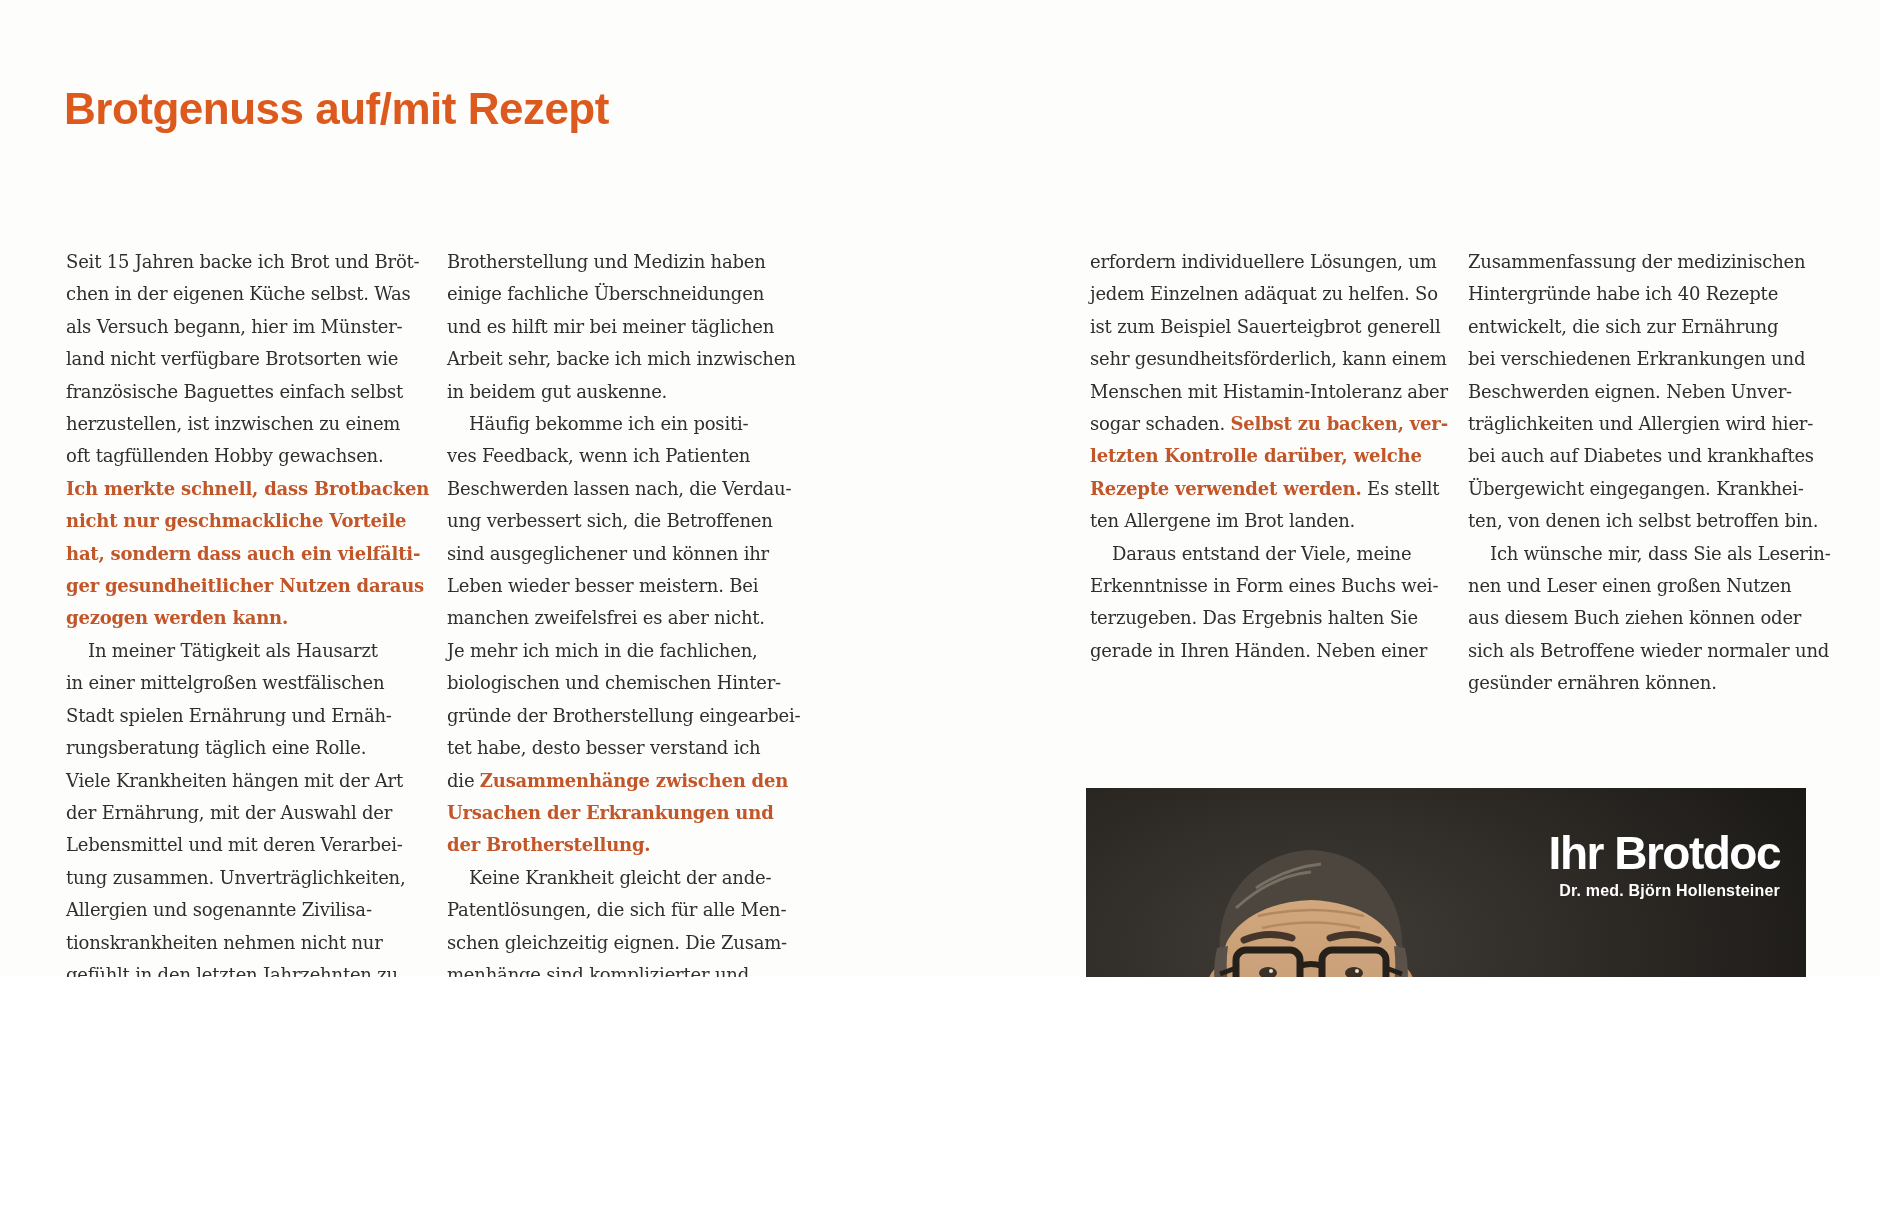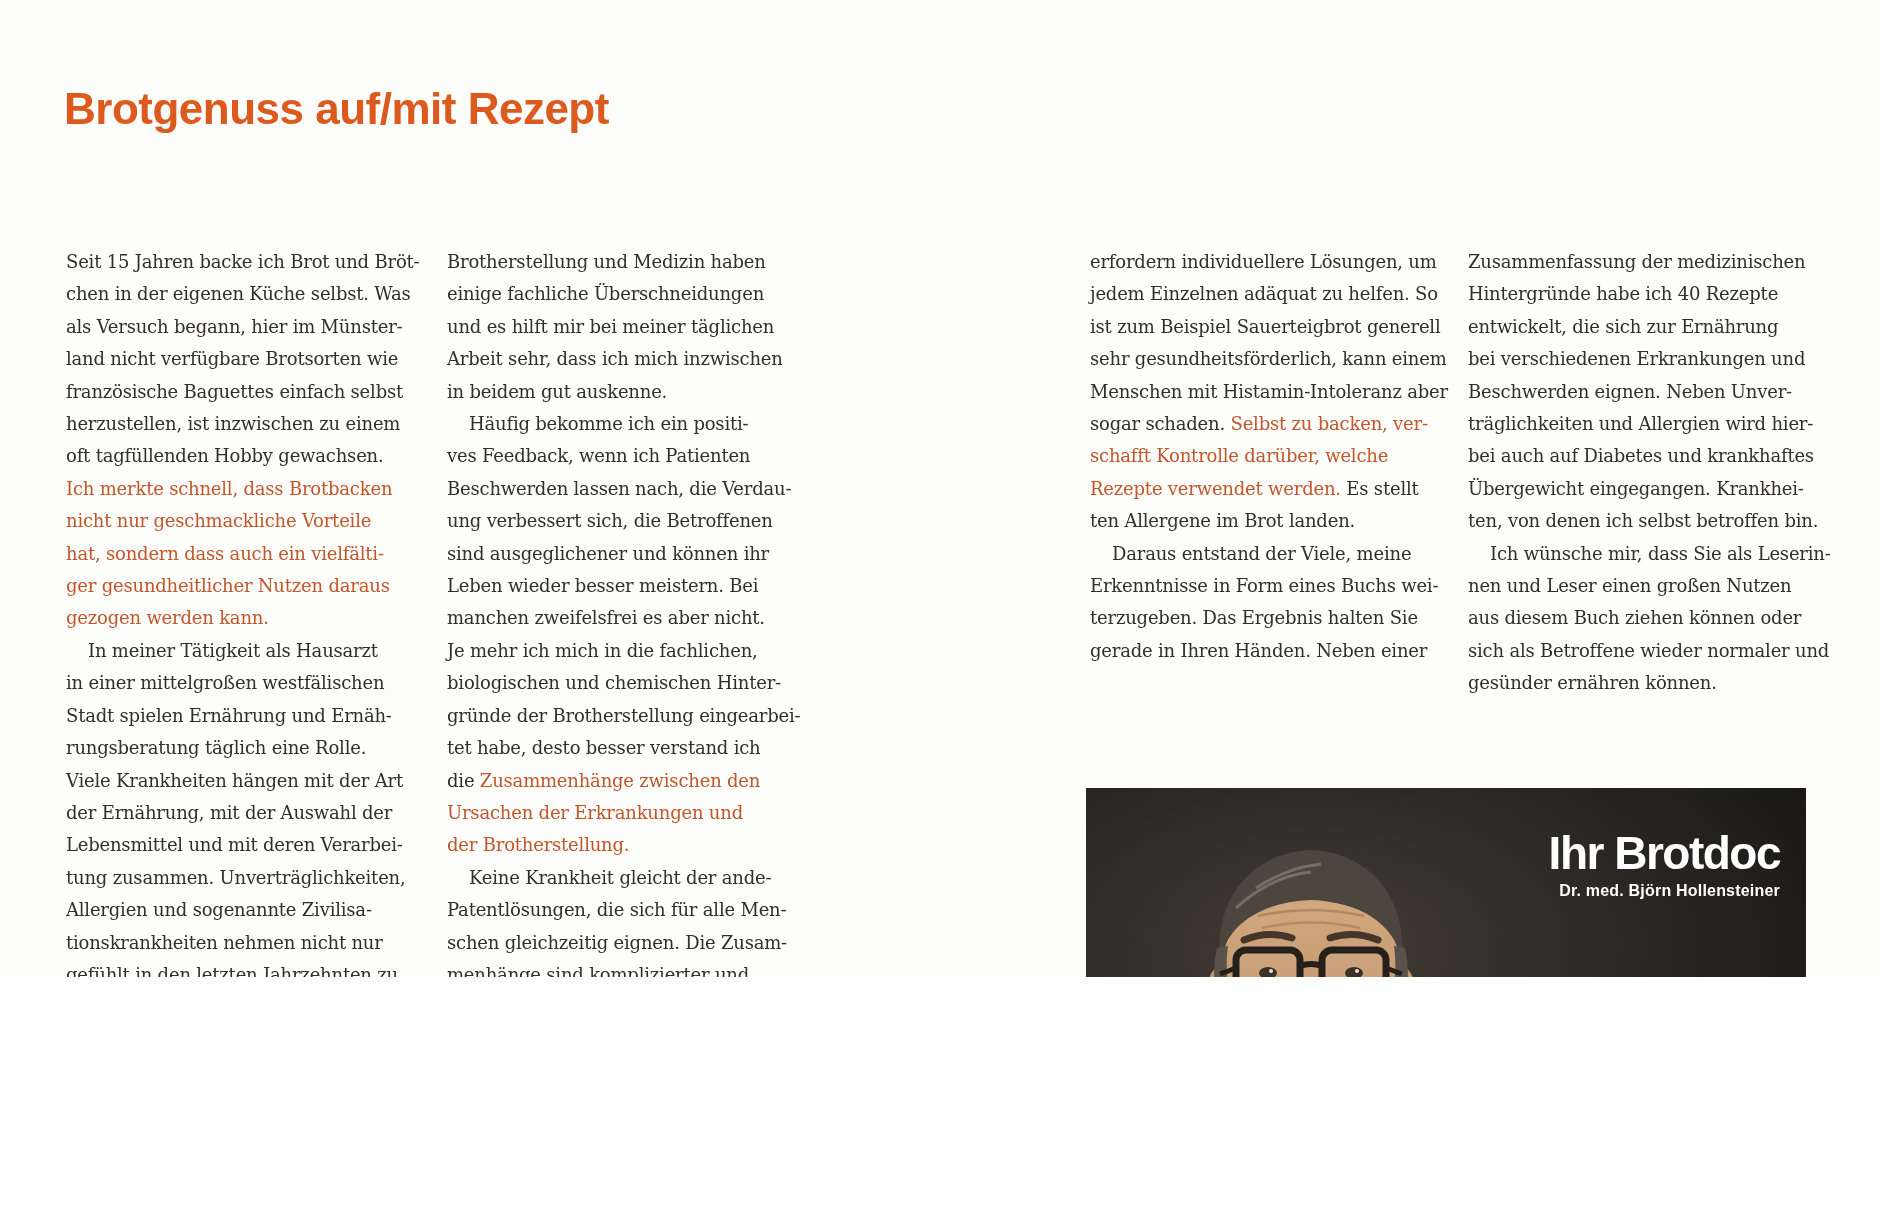--- a/index.html
+++ b/index.html
@@ -5,21 +5,21 @@
   html,body{margin:0;padding:0;background:#ffffff;}
   .spread{position:relative;width:1880px;height:977px;background:#fdfdfc;overflow:hidden;
           font-family:"DejaVu Serif",serif;}
   .title{position:absolute;left:64px;top:84px;margin:0;
          font-family:"Liberation Sans",sans-serif;font-weight:bold;font-size:44px;
          letter-spacing:-0.5px;color:var(--heading-accent,#dd5a1e);}
   .col{position:absolute;top:246px;font-size:18px;line-height:32.4px;
        color:var(--body-text,#312f2c);letter-spacing:-0.2px;}
   .col .line{white-space:nowrap;}
   .col .line.indent{padding-left:22px;}
-  .accent{color:var(--body-accent,#c25628);font-weight:normal;}
+  .accent{color:var(--body-accent,#c25628);font-weight:bold;}
   .photo{position:absolute;left:1086px;top:788px;width:720px;height:420px;overflow:hidden;}
   .photo svg{display:block;}
   .photo-caption{position:absolute;top:42px;right:26px;text-align:right;color:#ffffff;
                  font-family:"Liberation Sans",sans-serif;}
   .photo-title{font-size:46px;font-weight:900;letter-spacing:-1.5px;line-height:1;}
   .photo-subtitle{font-size:16px;font-weight:bold;margin-top:6px;letter-spacing:0.2px;}
   .pagenum{position:absolute;top:1150px;font-family:"Liberation Sans",sans-serif;
            font-size:13px;font-weight:bold;color:#3a3a3a;}
   .pagenum.left{left:28px;}
   .pagenum.right{left:1844px;}
@@ -55,21 +55,21 @@
       <div class="line"><span>Allergien und sogenannte Zivilisa-</span></div>
       <div class="line"><span>tionskrankheiten nehmen nicht nur</span></div>
       <div class="line"><span>gefühlt in den letzten Jahrzehnten zu.</span></div>
       <div class="line"><span>Brot ist als Hauptnahrungsmittel dabei</span></div>
       <div class="line"><span>eine wichtiger Beratungsbestandteil.</span></div>
     </div>
   <div class="col" style="left:447px">
       <div class="line"><span>Brotherstellung und Medizin haben</span></div>
       <div class="line"><span>einige fachliche Überschneidungen</span></div>
       <div class="line"><span>und es hilft mir bei meiner täglichen</span></div>
-      <div class="line"><span>Arbeit sehr, dass ich mich inzwischen</span></div>
+      <div class="line"><span>Arbeit sehr, backe ich mich inzwischen</span></div>
       <div class="line"><span>in beidem gut auskenne.</span></div>
       <div class="line indent"><span>Häufig bekomme ich ein positi-</span></div>
       <div class="line"><span>ves Feedback, wenn ich Patienten</span></div>
       <div class="line"><span>Beschwerden lassen nach, die Verdau-</span></div>
       <div class="line"><span>ung verbessert sich, die Betroffenen</span></div>
       <div class="line"><span>sind ausgeglichener und können ihr</span></div>
       <div class="line"><span>Leben wieder besser meistern. Bei</span></div>
       <div class="line"><span>manchen zweifelsfrei es aber nicht.</span></div>
       <div class="line"><span>Je mehr ich mich in die fachlichen,</span></div>
       <div class="line"><span>biologischen und chemischen Hinter-</span></div>
@@ -83,21 +83,21 @@
       <div class="line"><span>schen gleichzeitig eignen. Die Zusam-</span></div>
       <div class="line"><span>menhänge sind komplizierter und</span></div>
     </div>
   <div class="col" style="left:1090px">
       <div class="line"><span>erfordern individuellere Lösungen, um</span></div>
       <div class="line"><span>jedem Einzelnen adäquat zu helfen. So</span></div>
       <div class="line"><span>ist zum Beispiel Sauerteigbrot generell</span></div>
       <div class="line"><span>sehr gesundheitsförderlich, kann einem</span></div>
       <div class="line"><span>Menschen mit Histamin-Intoleranz aber</span></div>
       <div class="line"><span>sogar schaden. </span><span class="accent">Selbst zu backen, ver-</span></div>
-      <div class="line"><span class="accent">schafft Kontrolle darüber, welche</span></div>
+      <div class="line"><span class="accent">letzten Kontrolle darüber, welche</span></div>
       <div class="line"><span class="accent">Rezepte verwendet werden.</span><span> Es stellt</span></div>
       <div class="line"><span>ten Allergene im Brot landen.</span></div>
       <div class="line indent"><span>Daraus entstand der Viele, meine</span></div>
       <div class="line"><span>Erkenntnisse in Form eines Buchs wei-</span></div>
       <div class="line"><span>terzugeben. Das Ergebnis halten Sie</span></div>
       <div class="line"><span>gerade in Ihren Händen. Neben einer</span></div>
     </div>
   <div class="col" style="left:1468px">
       <div class="line"><span>Zusammenfassung der medizinischen</span></div>
       <div class="line"><span>Hintergründe habe ich 40 Rezepte</span></div>

